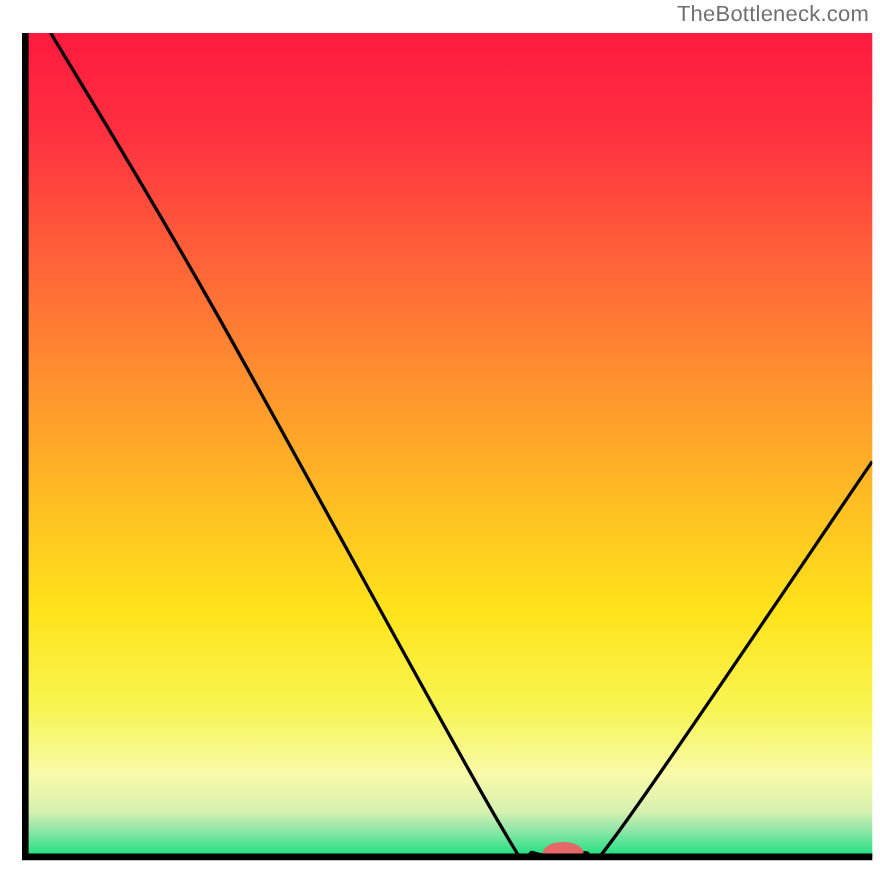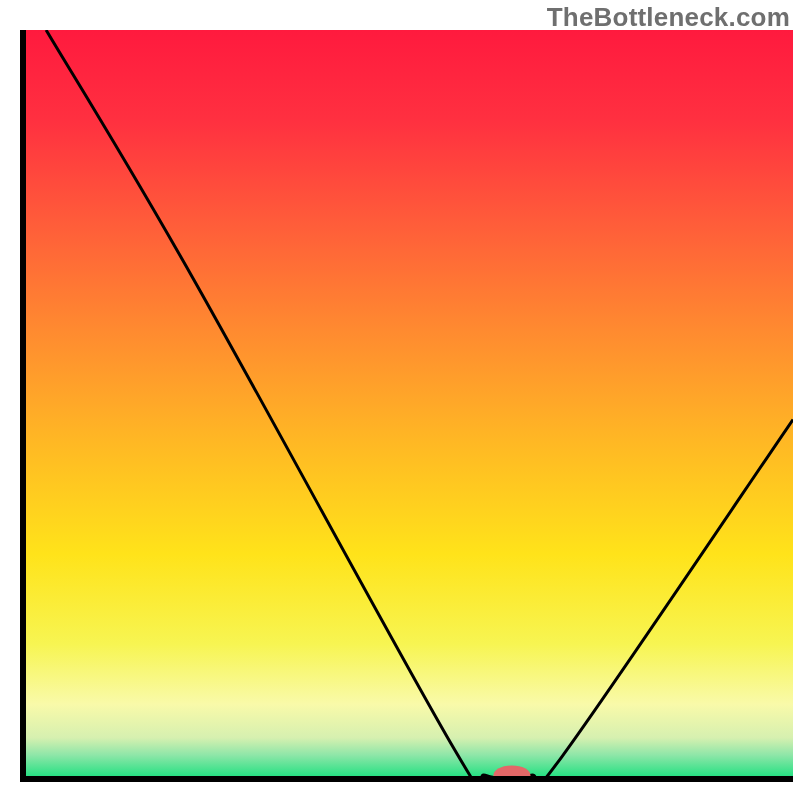--- a/index.html
+++ b/index.html
@@ -13,23 +13,23 @@
   }
   .stage {
     position: relative;
     width: 800px;
     height: 800px;
   }
   .attribution {
     position: absolute;
     top: 2px;
     right: 10px;
-    font-size: 26px;
+    font-size: 20px;
     color: #6f6f6f;
-    font-weight: 700;
+    font-weight: 400;
     letter-spacing: 0.2px;
   }
   svg {
     display: block;
   }
 </style>
 </head>
 <body>
 
 <div class="stage">

